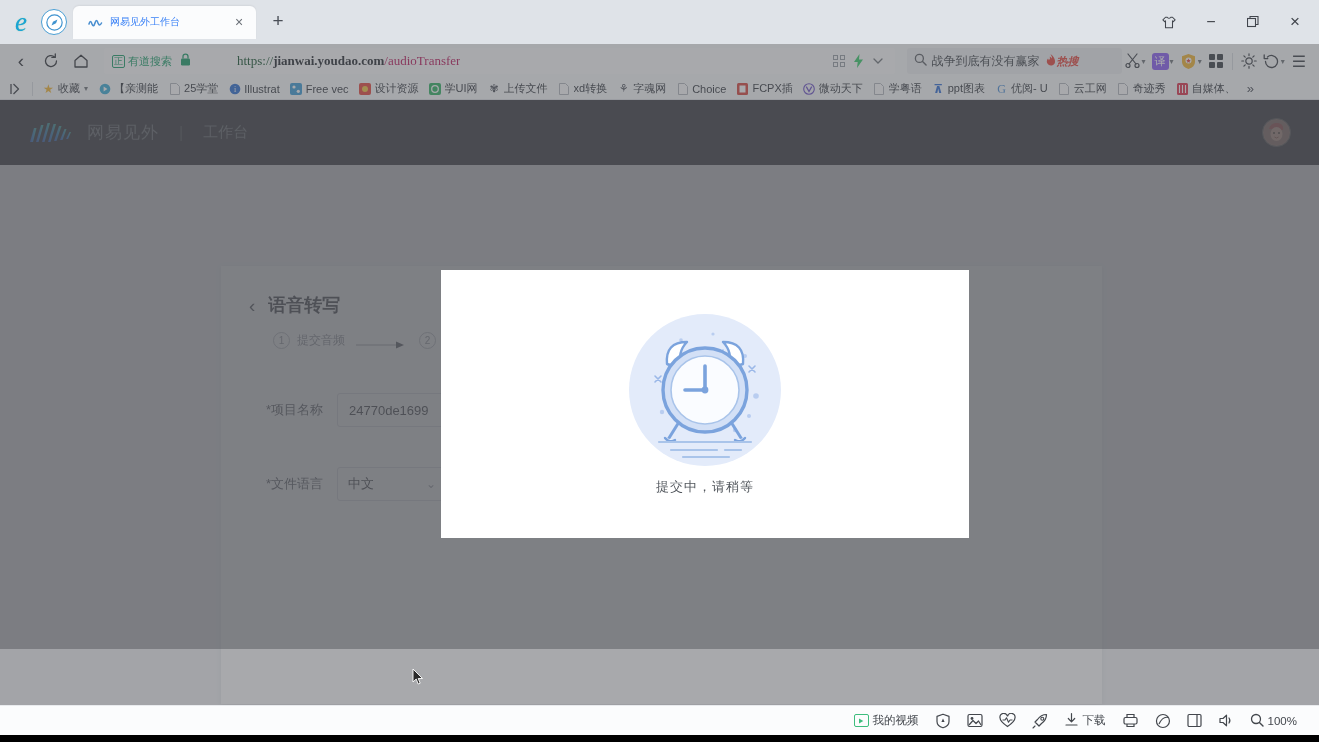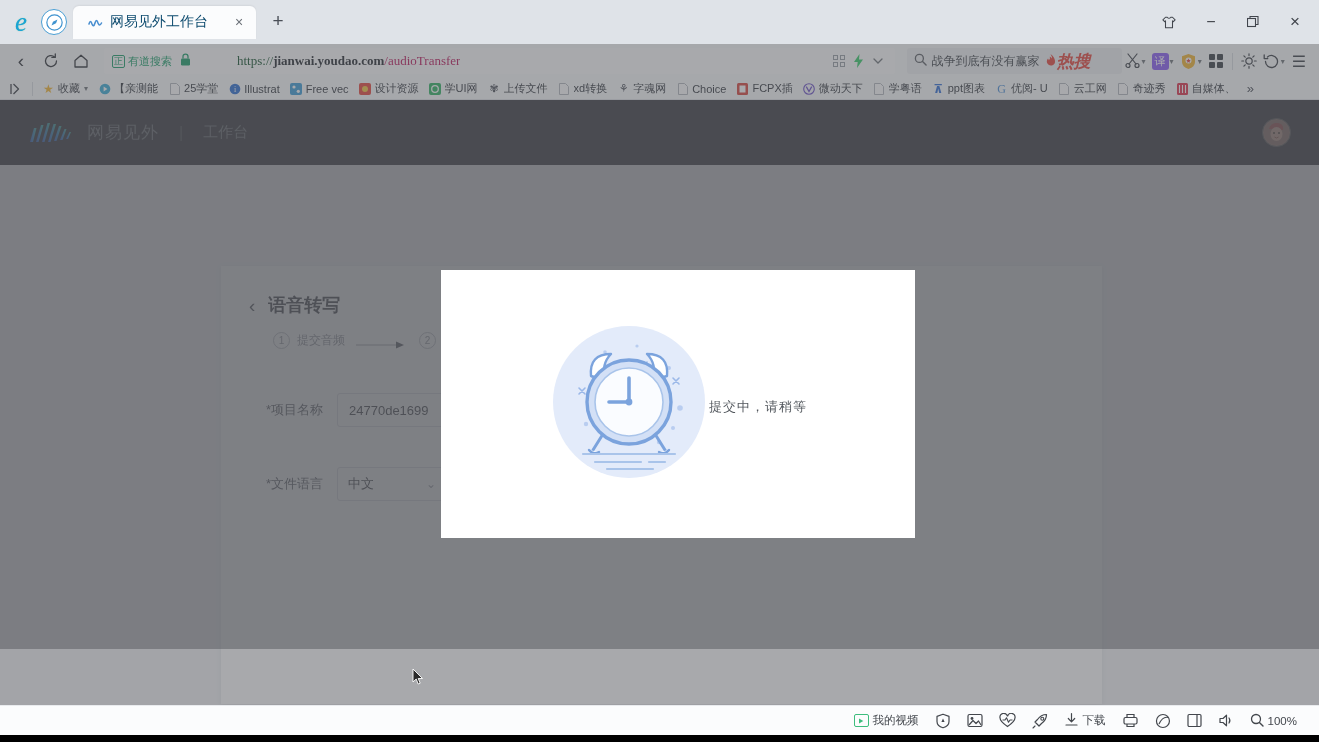--- a/index.html
+++ b/index.html
@@ -48,21 +48,21 @@
     background: #fbfcfd;
     border-top-left-radius: 6px; border-top-right-radius: 6px;
     display: flex; align-items: center;
     padding: 0 8px 0 14px;
     margin-left: 4px;
     box-shadow: 0 -1px 2px rgba(0,0,0,0.06);
   }
   .tab-fav { width: 16px; height: 16px; flex: 0 0 16px; margin-right: 7px;
              display:flex; align-items:center; justify-content:center; }
   .tab-title {
-    font-size: 14px; color: #0c4a6e; white-space: nowrap;
+    font-size: 10px; color: #3b82f6; white-space: nowrap;
     overflow: hidden; text-overflow: ellipsis; flex: 1;
   }
   .tab-close {
     width: 18px; height: 18px; flex: 0 0 18px; color: #6b7078;
     display: flex; align-items: center; justify-content: center;
     font-size: 14px; line-height: 1;
   }
   .newtab {
     width: 28px; height: 28px; margin-left: 6px; margin-bottom: 3px;
     display: flex; align-items: center; justify-content: center;
@@ -114,21 +114,21 @@
   .url-host { color: #24292e; font-weight: 600; }
   .url-path { color: #be185d; }
   .omni-tail { margin-left: auto; display: flex; align-items: center; gap: 2px; flex: 0 0 auto; }
   .searchbox {
     flex: 0 0 auto; height: 26px; width: 215px; margin-left: 6px;
     background: #f1f3f5; border-radius: 3px;
     display: flex; align-items: center; padding: 0 7px; gap: 5px;
   }
   .search-text { font-size: 12px; color: #3d4248; white-space: nowrap; }
   .hot-tag {
-    font-size: 17px; color: #e8453c; font-weight: bold; font-style: italic;
+    font-size: 11px; color: #e8453c; font-weight: bold; font-style: italic;
     display: flex; align-items: center; gap: 1px; white-space: nowrap;
   }
   .tool {
     height: 28px; display: flex; align-items: center; justify-content: center;
     color: #3a3f45; padding: 0 3px;
   }
   .caret { font-size: 8px; color: #70757a; margin-left: 1px; }
   .vdiv { width: 1px; height: 17px; background: #dadde1; margin: 0 5px; }
 
   
@@ -219,24 +219,24 @@
   
   .dim {
     position: absolute; left: 0; top: 0; width: 1319px; height: 605px;
     background: rgba(88,90,95,0.52);
     z-index: 30;
   }
 
   
   .modal {
     position: absolute; left: 441px; top: 270px;
-    width: 474px; height: 268px;
+    width: 528px; height: 268px;
     background: #ffffff;
     z-index: 40;
-    display: flex; flex-direction: row;
+    display: flex; flex-direction: column;
     align-items: center; justify-content: center;
   }
   .modal-art { width: 160px; height: 160px; }
   .modal-text {
     margin-top: 6px; font-size: 13px; color: #52575d; letter-spacing: 1px;
   }
 
   
   .subtitle {
     position: absolute; left: 0; top: 634px; width: 1319px;

